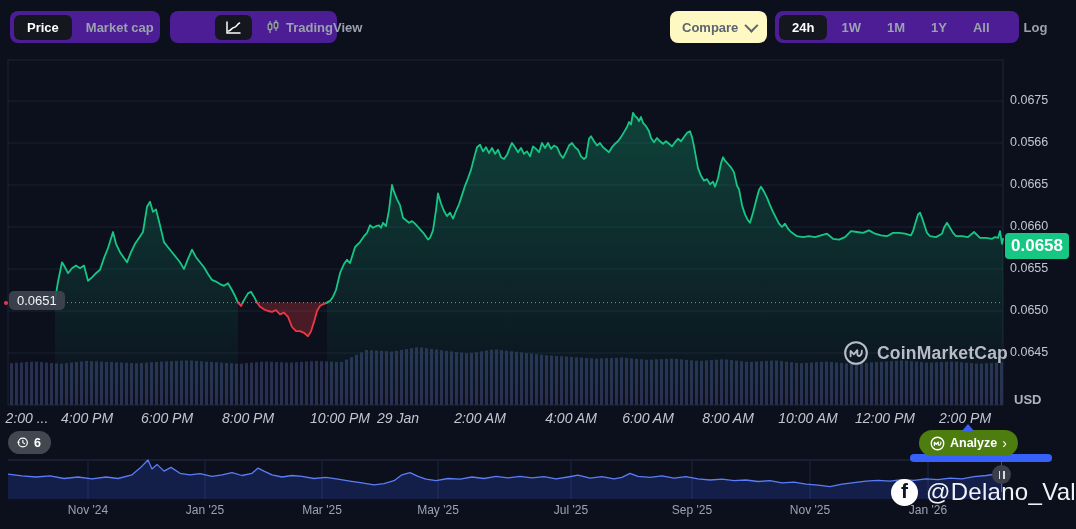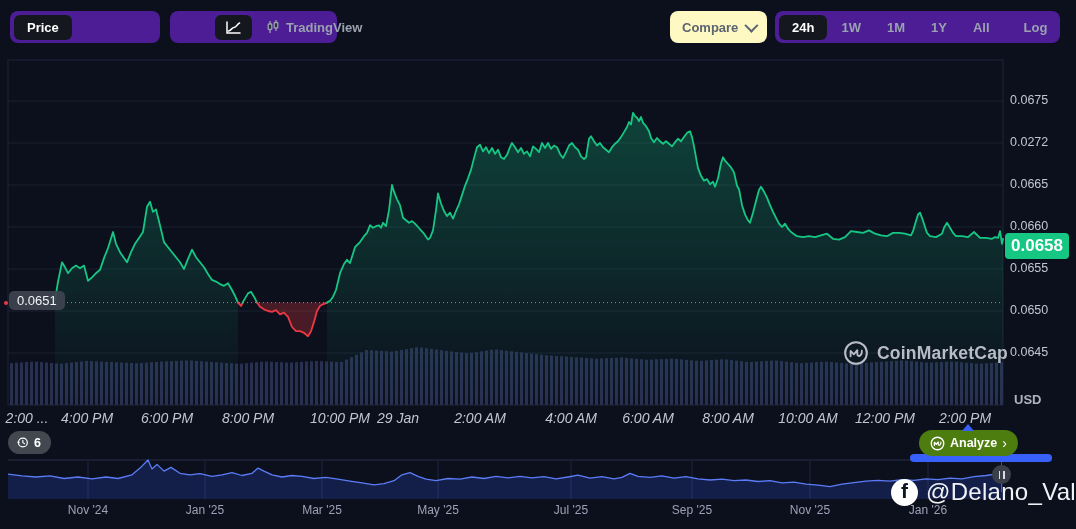--- a/index.html
+++ b/index.html
@@ -311,20 +311,21 @@
     <line x1="692" y1="461" x2="692" y2="499" stroke="#1f2740" stroke-width="1"></line>
     <line x1="810" y1="461" x2="810" y2="499" stroke="#1f2740" stroke-width="1"></line>
     <line x1="928" y1="461" x2="928" y2="499" stroke="#1f2740" stroke-width="1"></line>
     <path d="M8,474.1 L22,475.9 L36,477.0 L50,475.9 L64,478.5 L78,477.0 L92,478.9 L106,477.0 L118,478.5 L132,474.8 L140,468.1 L148,460.0 L152,468.9 L157,464.4 L164,471.1 L171,467.4 L180,473.3 L190,474.8 L200,473.7 L212,476.3 L222,474.8 L232,472.6 L242,475.5 L252,473.3 L258,468.1 L264,471.1 L272,474.8 L282,477.0 L292,475.5 L302,476.3 L314,478.5 L326,477.4 L338,479.2 L350,481.1 L362,482.9 L374,484.8 L384,483.7 L394,480.7 L402,474.8 L410,472.6 L418,476.3 L426,479.2 L436,480.7 L448,478.5 L460,479.2 L472,477.0 L484,478.5 L496,476.3 L508,477.8 L520,476.3 L532,477.8 L544,476.6 L556,478.9 L568,477.0 L578,475.2 L590,478.1 L602,476.6 L614,478.9 L622,477.4 L630,473.3 L638,476.3 L650,477.4 L662,475.9 L674,478.1 L686,476.6 L698,478.9 L710,480.0 L722,479.2 L734,480.7 L746,480.0 L758,481.5 L770,480.7 L782,482.9 L794,482.2 L806,484.1 L818,485.2 L830,486.6 L842,484.1 L854,482.6 L866,481.1 L878,480.4 L890,481.1 L902,479.6 L914,480.4 L926,478.9 L938,479.6 L950,478.1 L962,478.9 L974,476.6 L986,475.5 L996,474.1 L1003,471.8 L1003,499 L8,499 Z" fill="rgba(56,97,251,0.20)" stroke="none"></path>
     <path d="M8,474.1 L22,475.9 L36,477.0 L50,475.9 L64,478.5 L78,477.0 L92,478.9 L106,477.0 L118,478.5 L132,474.8 L140,468.1 L148,460.0 L152,468.9 L157,464.4 L164,471.1 L171,467.4 L180,473.3 L190,474.8 L200,473.7 L212,476.3 L222,474.8 L232,472.6 L242,475.5 L252,473.3 L258,468.1 L264,471.1 L272,474.8 L282,477.0 L292,475.5 L302,476.3 L314,478.5 L326,477.4 L338,479.2 L350,481.1 L362,482.9 L374,484.8 L384,483.7 L394,480.7 L402,474.8 L410,472.6 L418,476.3 L426,479.2 L436,480.7 L448,478.5 L460,479.2 L472,477.0 L484,478.5 L496,476.3 L508,477.8 L520,476.3 L532,477.8 L544,476.6 L556,478.9 L568,477.0 L578,475.2 L590,478.1 L602,476.6 L614,478.9 L622,477.4 L630,473.3 L638,476.3 L650,477.4 L662,475.9 L674,478.1 L686,476.6 L698,478.9 L710,480.0 L722,479.2 L734,480.7 L746,480.0 L758,481.5 L770,480.7 L782,482.9 L794,482.2 L806,484.1 L818,485.2 L830,486.6 L842,484.1 L854,482.6 L866,481.1 L878,480.4 L890,481.1 L902,479.6 L914,480.4 L926,478.9 L938,479.6 L950,478.1 L962,478.9 L974,476.6 L986,475.5 L996,474.1 L1003,471.8" fill="none" stroke="#5b7cf7" stroke-width="1.3" stroke-linejoin="round"></path>
     <line x1="1001.5" y1="461" x2="1001.5" y2="492" stroke="rgba(190,197,215,0.4)" stroke-width="1"></line>
   </svg>
 
 <div class="seg-group" style="left:10px;width:150px;">
   <div class="chip">Price</div>
+  <div class="seg-label" style="flex:1;">Market cap</div>
 </div>
 
 <div class="seg-group" style="left:170px;width:167px;padding-left:45px;">
   <div class="chip" style="width:34px;padding:0 10px;">
     <span class="icon">
       <svg width="17" height="15" viewBox="0 0 17 15" fill="none">
         <path d="M2,2 L2,13 L15,13" stroke="#ffffff" stroke-width="1.5" stroke-linecap="round"></path>
         <path d="M3.5,11 C6,10.5 7,7.5 9,7.5 C11.5,7.5 12,4 14.5,3" stroke="#ffffff" stroke-width="1.6" stroke-linecap="round" fill="none"></path>
       </svg>
     </span>
@@ -340,41 +341,41 @@
     </span>
     <span>TradingView</span>
   </div>
 </div>
 
 <div class="compare-btn">
   <span>Compare</span>
   <span class="chev"></span>
 </div>
 
-<div class="seg-group" style="left:775px;width:285px;">
+<div class="seg-group" style="left:775px;width:244px;">
   <div class="chip">24h</div>
   <div class="seg-label">1W</div>
   <div class="seg-label">1M</div>
   <div class="seg-label">1Y</div>
   <div class="seg-label">All</div>
   <div class="vdiv"></div>
   <div class="seg-label">Log</div>
   <div class="vdiv"></div>
   <div class="seg-label" style="padding:0 8px;">
     
   </div>
 </div>
 
 <div class="prev-dot" id="prev-dot" style="top: 300.6px;"></div>
 <div class="prev-pill" id="prev-pill" style="top: 290.6px;">0.0651</div>
 <div class="price-badge" id="price-badge" style="top: 232.8px;">0.0658</div>
 
 <div id="y-axis">
     <div class="ylab" style="top: 93px;">0.0675</div>
-    <div class="ylab" style="top: 135px;">0.0272</div>
+    <div class="ylab" style="top: 135px;">0.0566</div>
     <div class="ylab" style="top: 177px;">0.0665</div>
     <div class="ylab" style="top: 219px;">0.0660</div>
     <div class="ylab" style="top: 261px;">0.0655</div>
     <div class="ylab" style="top: 303px;">0.0650</div>
     <div class="ylab" style="top: 345px;">0.0645</div>
   </div>
 <div id="x-axis">
     <div class="xlab" style="left: 27px;">2:00 ...</div>
     <div class="xlab" style="left: 87px;">4:00 PM</div>
     <div class="xlab" style="left: 167px;">6:00 PM</div>

